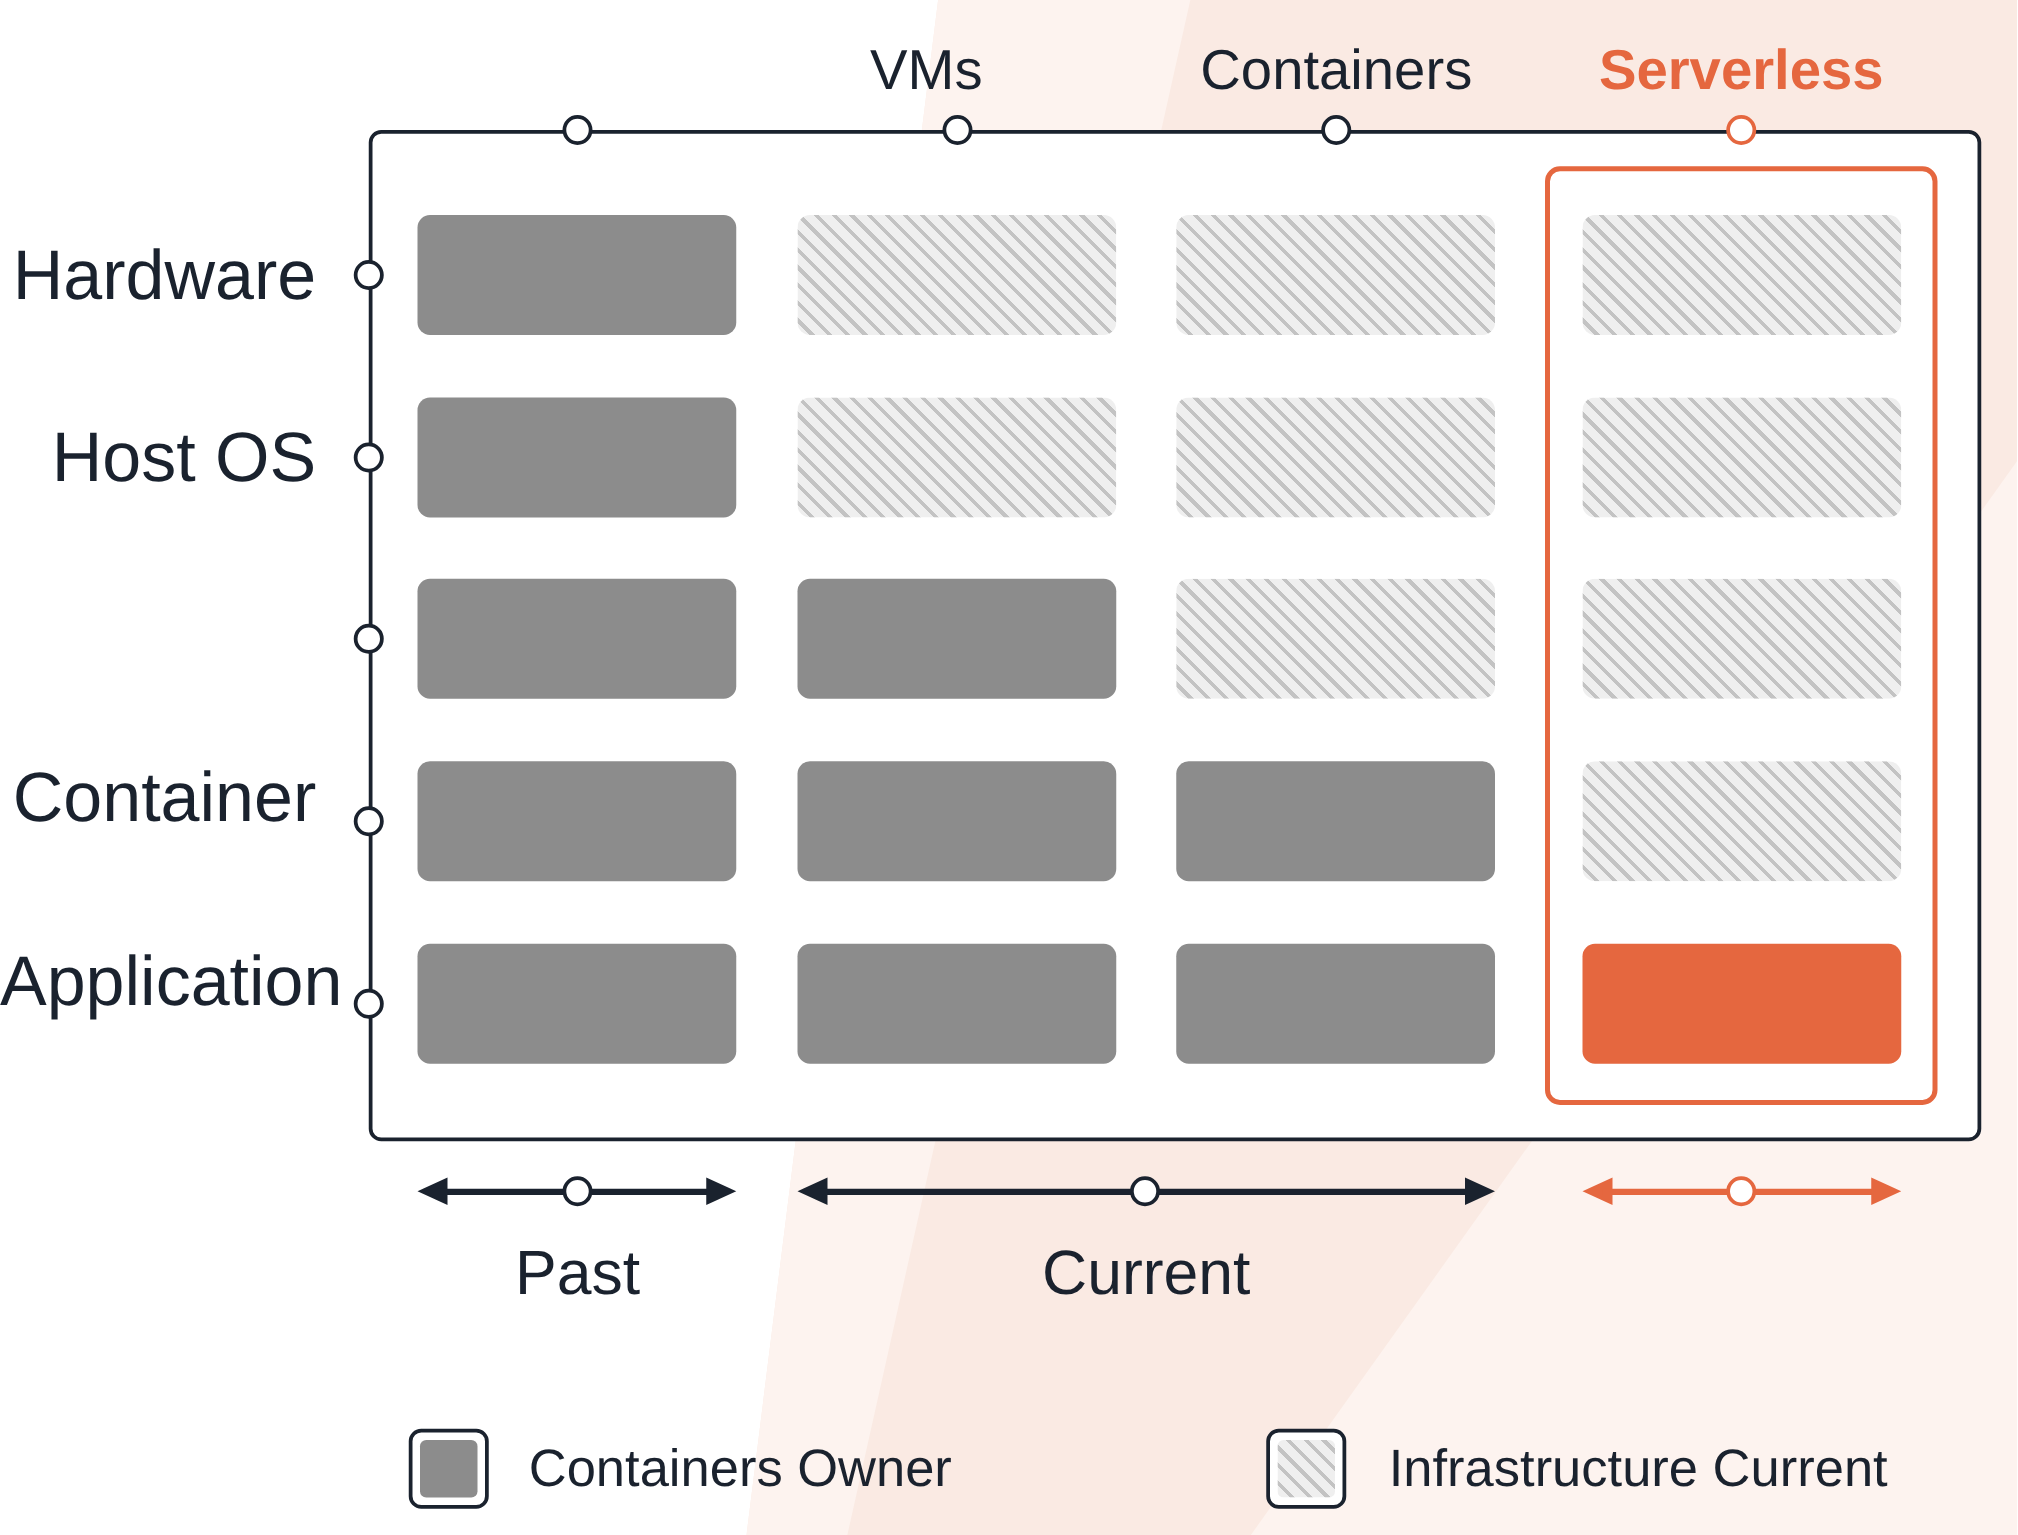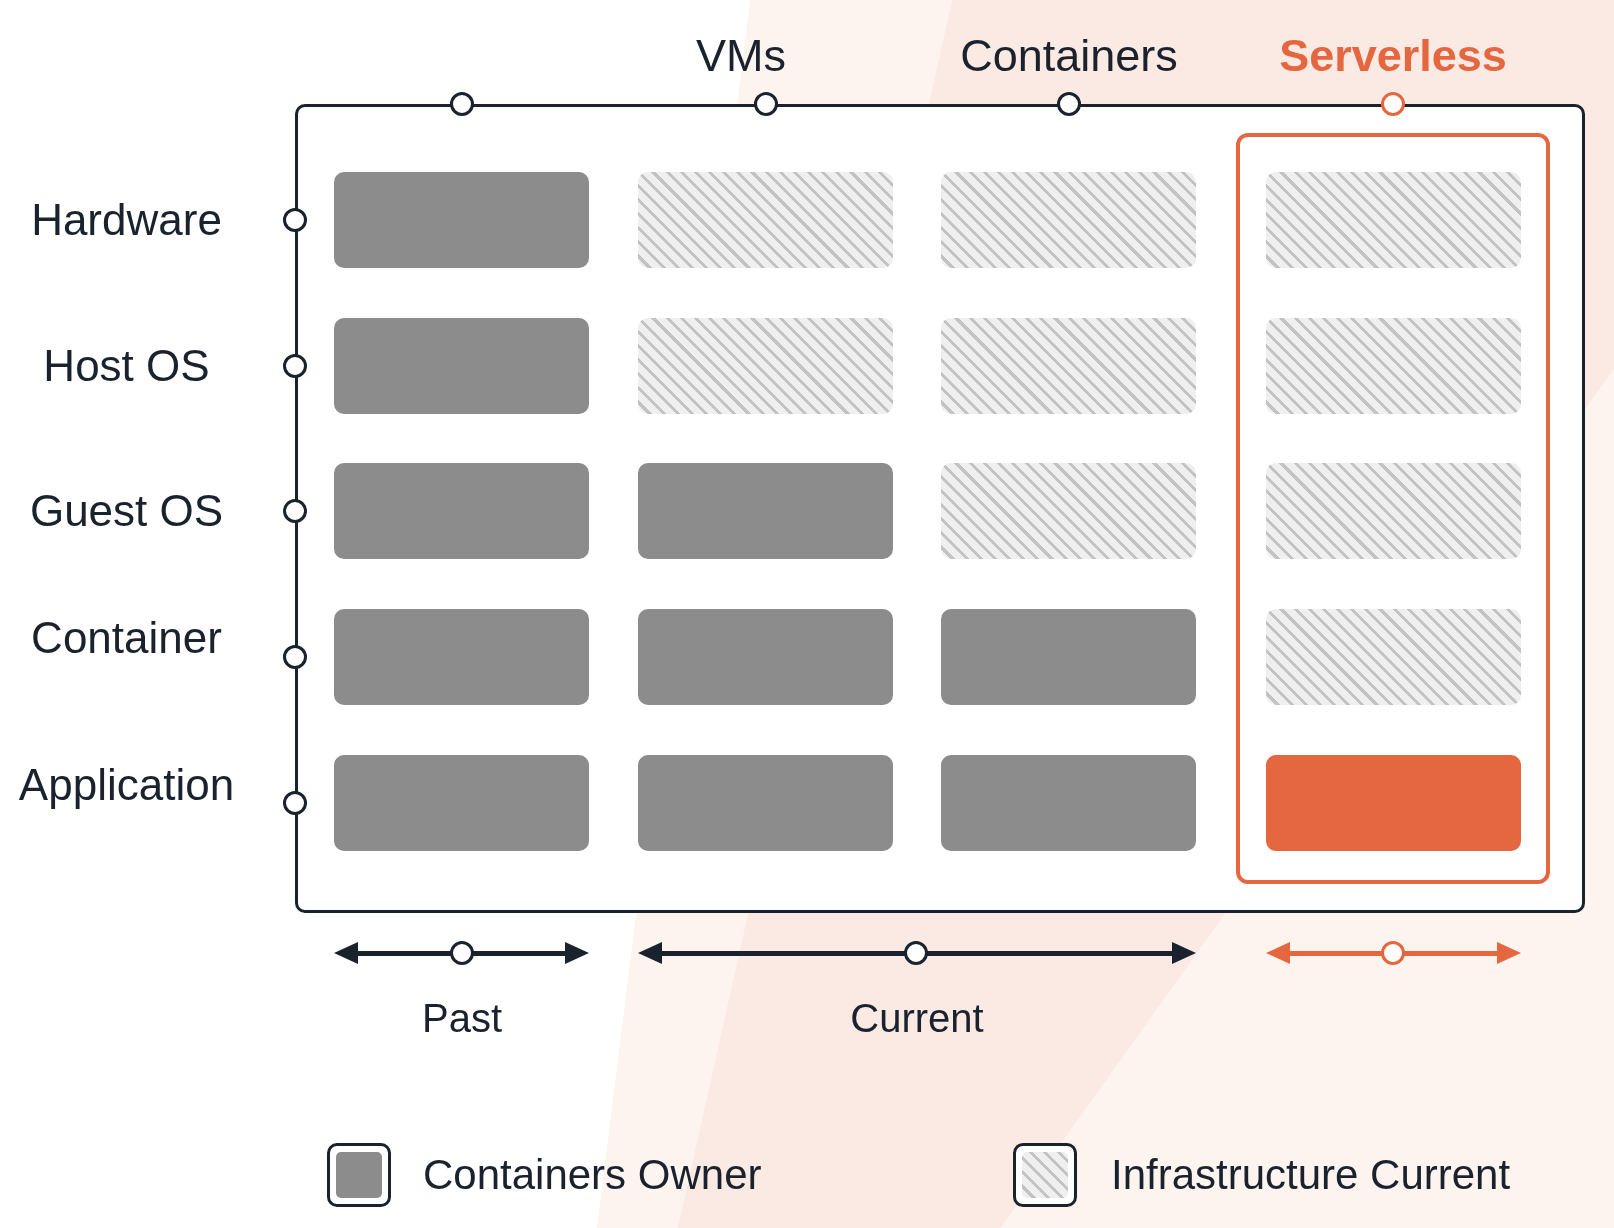--- a/index.html
+++ b/index.html
@@ -27,21 +27,21 @@
   }
 
   
   .col-header {
     position:absolute; top:28px; width:320px; height:56px; line-height:56px;
     text-align:center; font-size:45px; color:var(--dark); font-weight:400;
   }
   .col-header.accent { color:var(--accent); font-weight:700; }
   .row-label {
     position:absolute; left:0; width:253px; height:56px; line-height:56px;
-    text-align:center; font-size:44px; color:var(--dark);
+    text-align:right; font-size:56px; color:var(--dark);
   }
 
   
   .bar { position:absolute; width:255px; height:96px; border-radius:10px; }
   .bar.owner { background:var(--gray); }
   .bar.app   { background:var(--accent); }
   .bar.provider, .hatch {
     background-color:#efefef;
     background-image:repeating-linear-gradient(45deg,
       rgba(0,0,0,0) 0, rgba(0,0,0,0) 7px, #c3c3c3 7px, #c3c3c3 10px);
@@ -57,21 +57,21 @@
   
   .arrow { position:absolute; top:941px; height:24px; }
   .arrow .line { position:absolute; left:16px; right:16px; top:10px; height:5px; background:var(--c); }
   .arrow .head { position:absolute; top:1px; width:0; height:0;
     border-top:11px solid transparent; border-bottom:11px solid transparent; }
   .arrow .head.left  { left:0;  border-right:24px solid var(--c); }
   .arrow .head.right { right:0; border-left:24px solid var(--c); }
   .arrow .node { top:0; }
   .tl-label {
     position:absolute; top:988px; width:320px; height:60px; line-height:60px;
-    text-align:center; font-size:40px; font-weight:500; color:var(--dark);
+    text-align:center; font-size:50px; font-weight:500; color:var(--dark);
   }
   .tl-label.accent { color:var(--accent); font-weight:700; }
 
   
   .legend-swatch {
     position:absolute; top:1143px; width:64px; height:64px; box-sizing:border-box;
     border:3px solid var(--dark); border-radius:10px; background:#fff; padding:6px;
   }
   .legend-swatch .fill { width:100%; height:100%; border-radius:5px; }
   .legend-swatch .fill.owner { background:var(--gray); }
@@ -88,21 +88,20 @@
   <div class="bg-shape bg-pink"></div>
   <div class="bg-shape bg-lite1"></div>
   <div class="bg-shape bg-lite2"></div>
 
   <div class="col-header" style="left:581px">VMs</div>
   <div class="col-header" style="left:909px">Containers</div>
   <div class="col-header accent" style="left:1233px">Serverless</div>
 
   <div class="row-label" style="top:192px">Hardware</div>
   <div class="row-label" style="top:338px">Host OS</div>
-  <div class="row-label" style="top:483px">Guest OS</div>
   <div class="row-label" style="top:610px">Container</div>
   <div class="row-label" style="top:757px">Application</div>
 
   <div id="main-box"></div>
   <div id="serverless-box"></div>
 
   <div id="bars-layer">
       <div class="bar owner" style="left: 334px; top: 172px;"></div>
       <div class="bar provider" style="left: 638px; top: 172px;"></div>
       <div class="bar provider" style="left: 941px; top: 172px;"></div>

